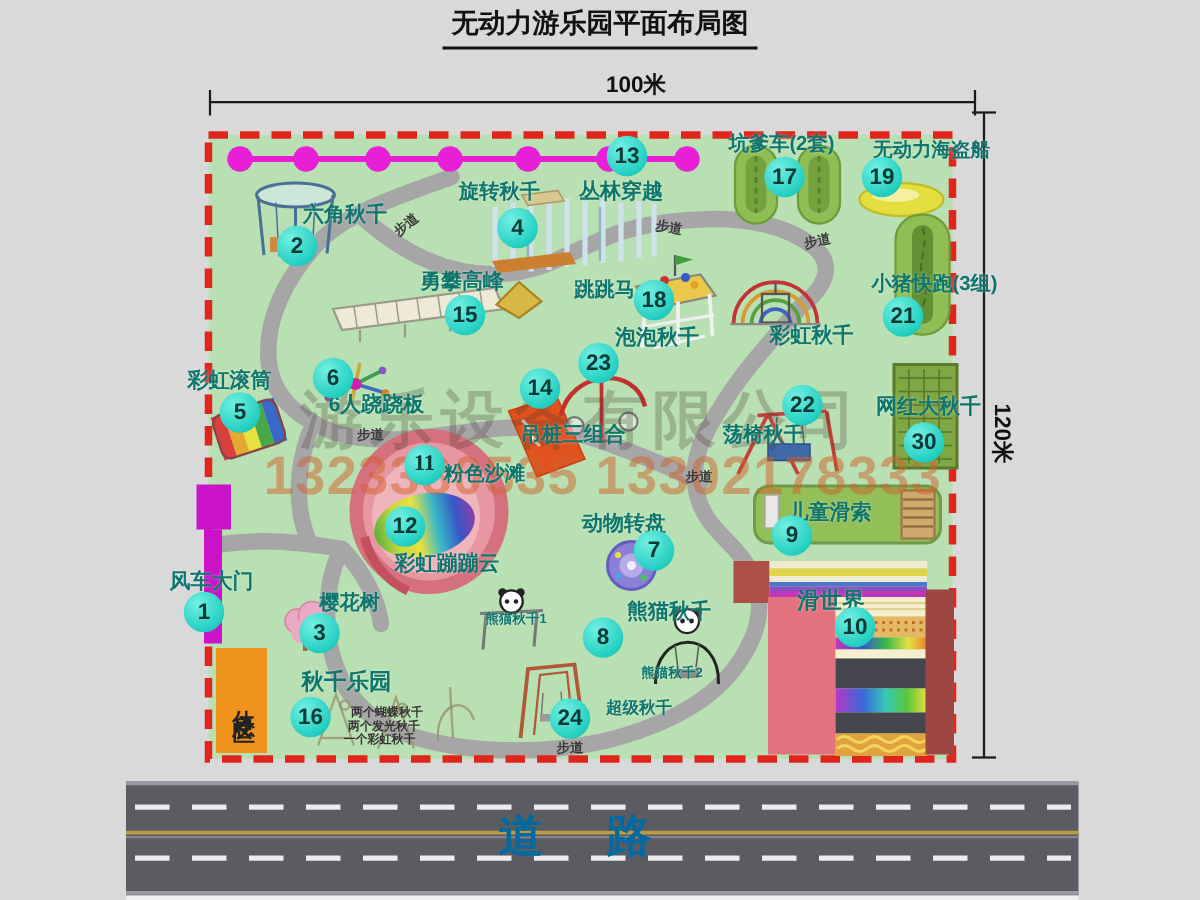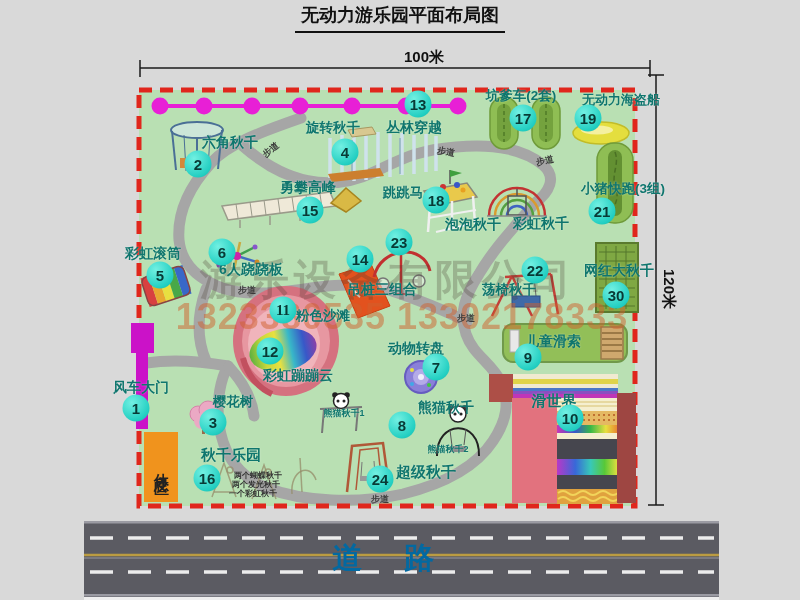--- a/index.html
+++ b/index.html
@@ -412,23 +412,23 @@
       <div class="attr-label" style="left: 403px; top: 193px; font-size: 13.5px;">跳跳马</div>
       <div class="badge" style="left: 436px; top: 200px;">18</div>
       <div class="attr-label" style="left: 621px; top: 100px; font-size: 13px;">无动力海盗船</div>
       <div class="badge" style="left: 588px; top: 118px;">19</div>
       <div class="attr-label" style="left: 619px; top: 271px; font-size: 14px;">网红大秋千</div>
       <div class="badge" style="left: 616px; top: 295px;">30</div>
       <div class="attr-label" style="left: 623px; top: 189px; font-size: 13.5px;">小猪快跑(3组)</div>
       <div class="badge" style="left: 602px; top: 211px;">21</div>
       <div class="attr-label" style="left: 509px; top: 290px; font-size: 13.5px;">荡椅秋千</div>
       <div class="badge" style="left: 535px; top: 270px;">22</div>
-      <div class="attr-label" style="left: 438px; top: 225px; font-size: 14px; margin-left: 35px;">泡泡秋千</div>
+      <div class="attr-label" style="left: 438px; top: 225px; font-size: 14px;">泡泡秋千</div>
       <div class="badge" style="left: 399px; top: 242px;">23</div>
-      <div class="attr-label" style="left: 426px; top: 472px; font-size: 15px;">超级秋千</div>
+      <div class="attr-label" style="left: 426px; top: 472px; font-size: 11px;">超级秋千</div>
       <div class="badge" style="left: 380px; top: 479px;">24</div>
       <div class="attr-label" style="left: 541px; top: 224px; font-size: 14px;">彩虹秋千</div>
       <div class="attr-label" style="left: 344px; top: 413px; font-size: 9px;">熊猫秋千1</div>
       <div class="attr-label" style="left: 448px; top: 449px; font-size: 9px;">熊猫秋千2</div>
       <div class="walkway" style="left: 271px; top: 150px; transform: translate(-50%, -50%) rotate(-38deg);">步道</div>
       <div class="walkway" style="left: 446px; top: 152px; transform: translate(-50%, -50%) rotate(10deg);">步道</div>
       <div class="walkway" style="left: 545px; top: 161px; transform: translate(-50%, -50%) rotate(-12deg);">步道</div>
       <div class="walkway" style="left: 247px; top: 290px; transform: translate(-50%, -50%) rotate(0deg);">步道</div>
       <div class="walkway" style="left: 466px; top: 318px; transform: translate(-50%, -50%) rotate(0deg);">步道</div>
       <div class="walkway" style="left: 380px; top: 499px; transform: translate(-50%, -50%) rotate(0deg);">步道</div>

